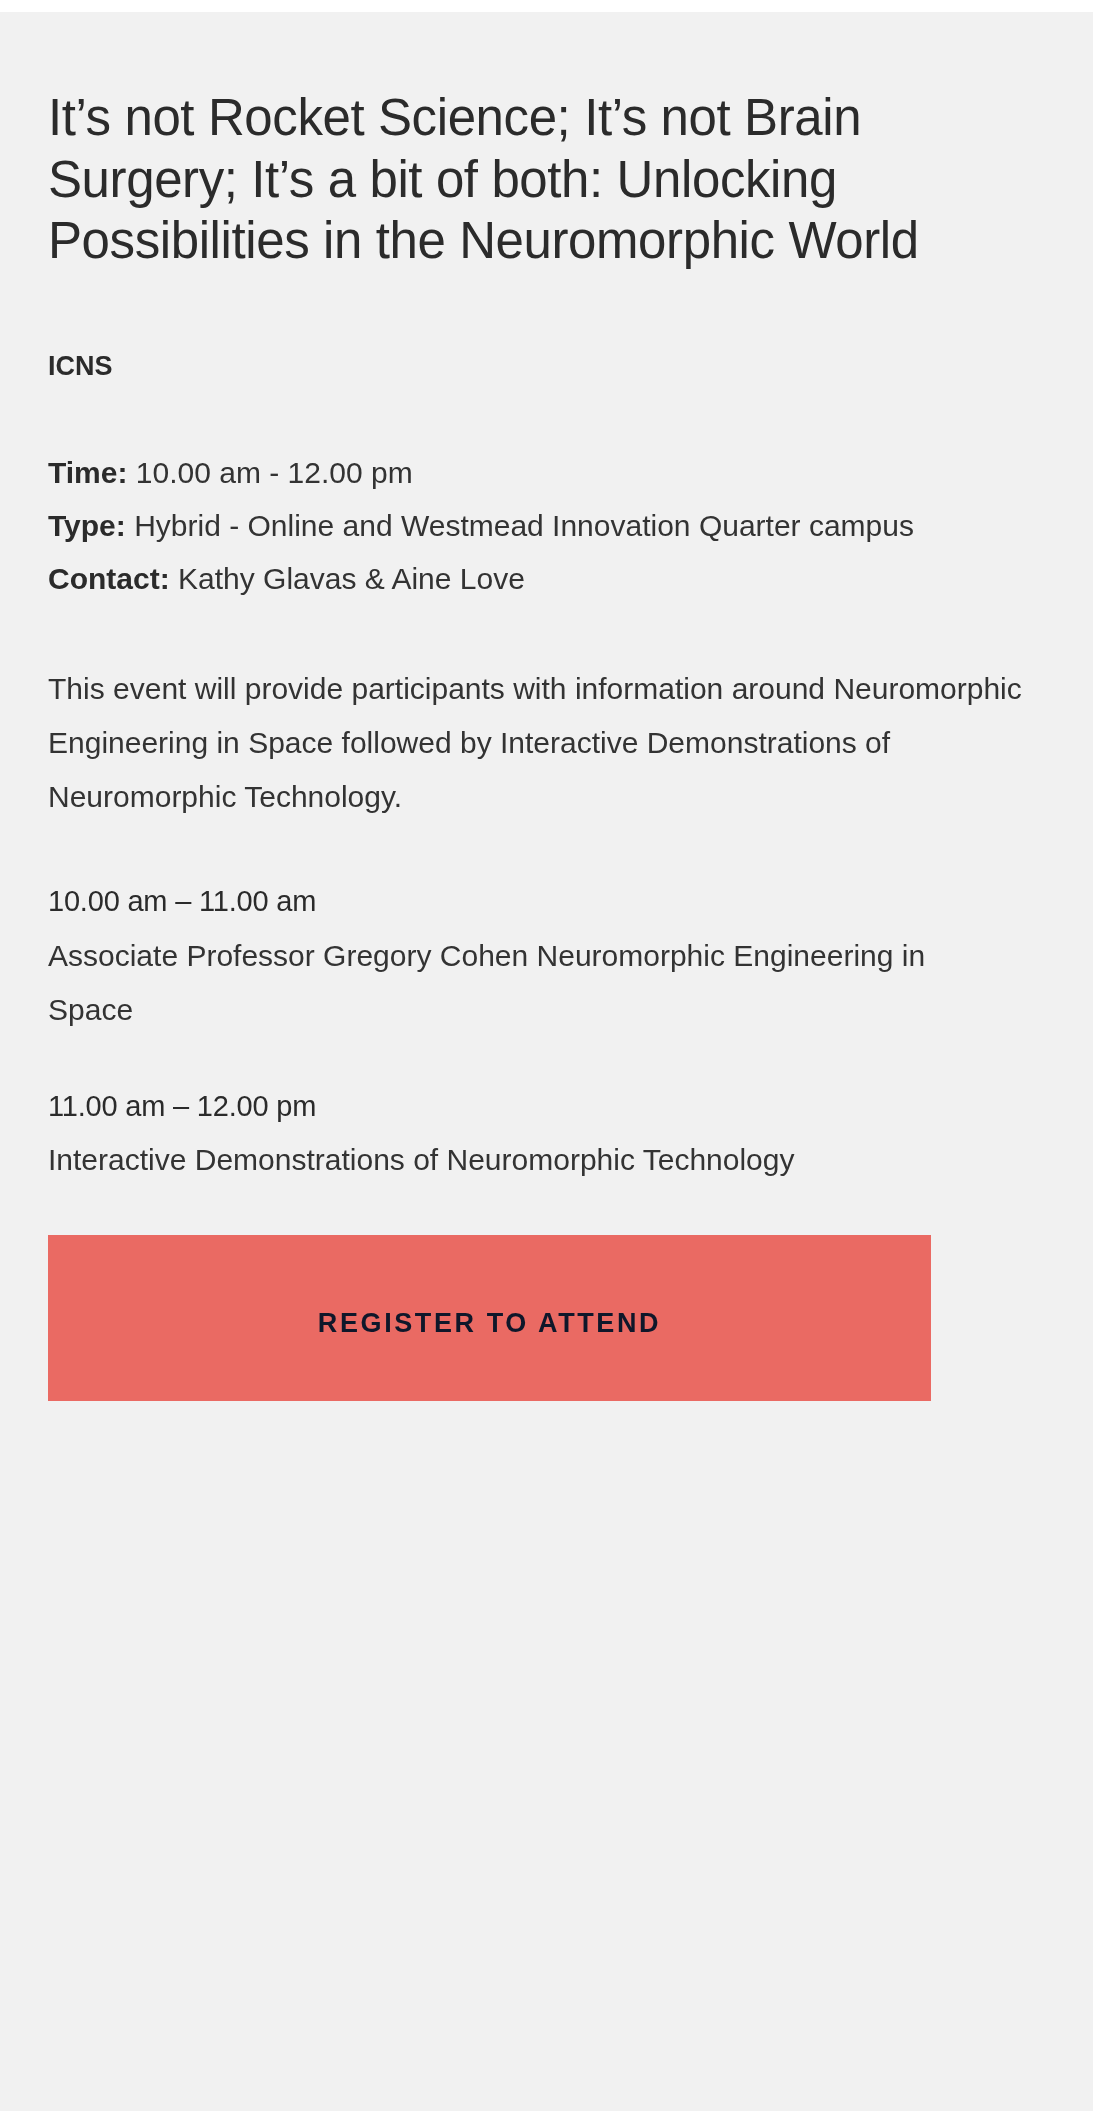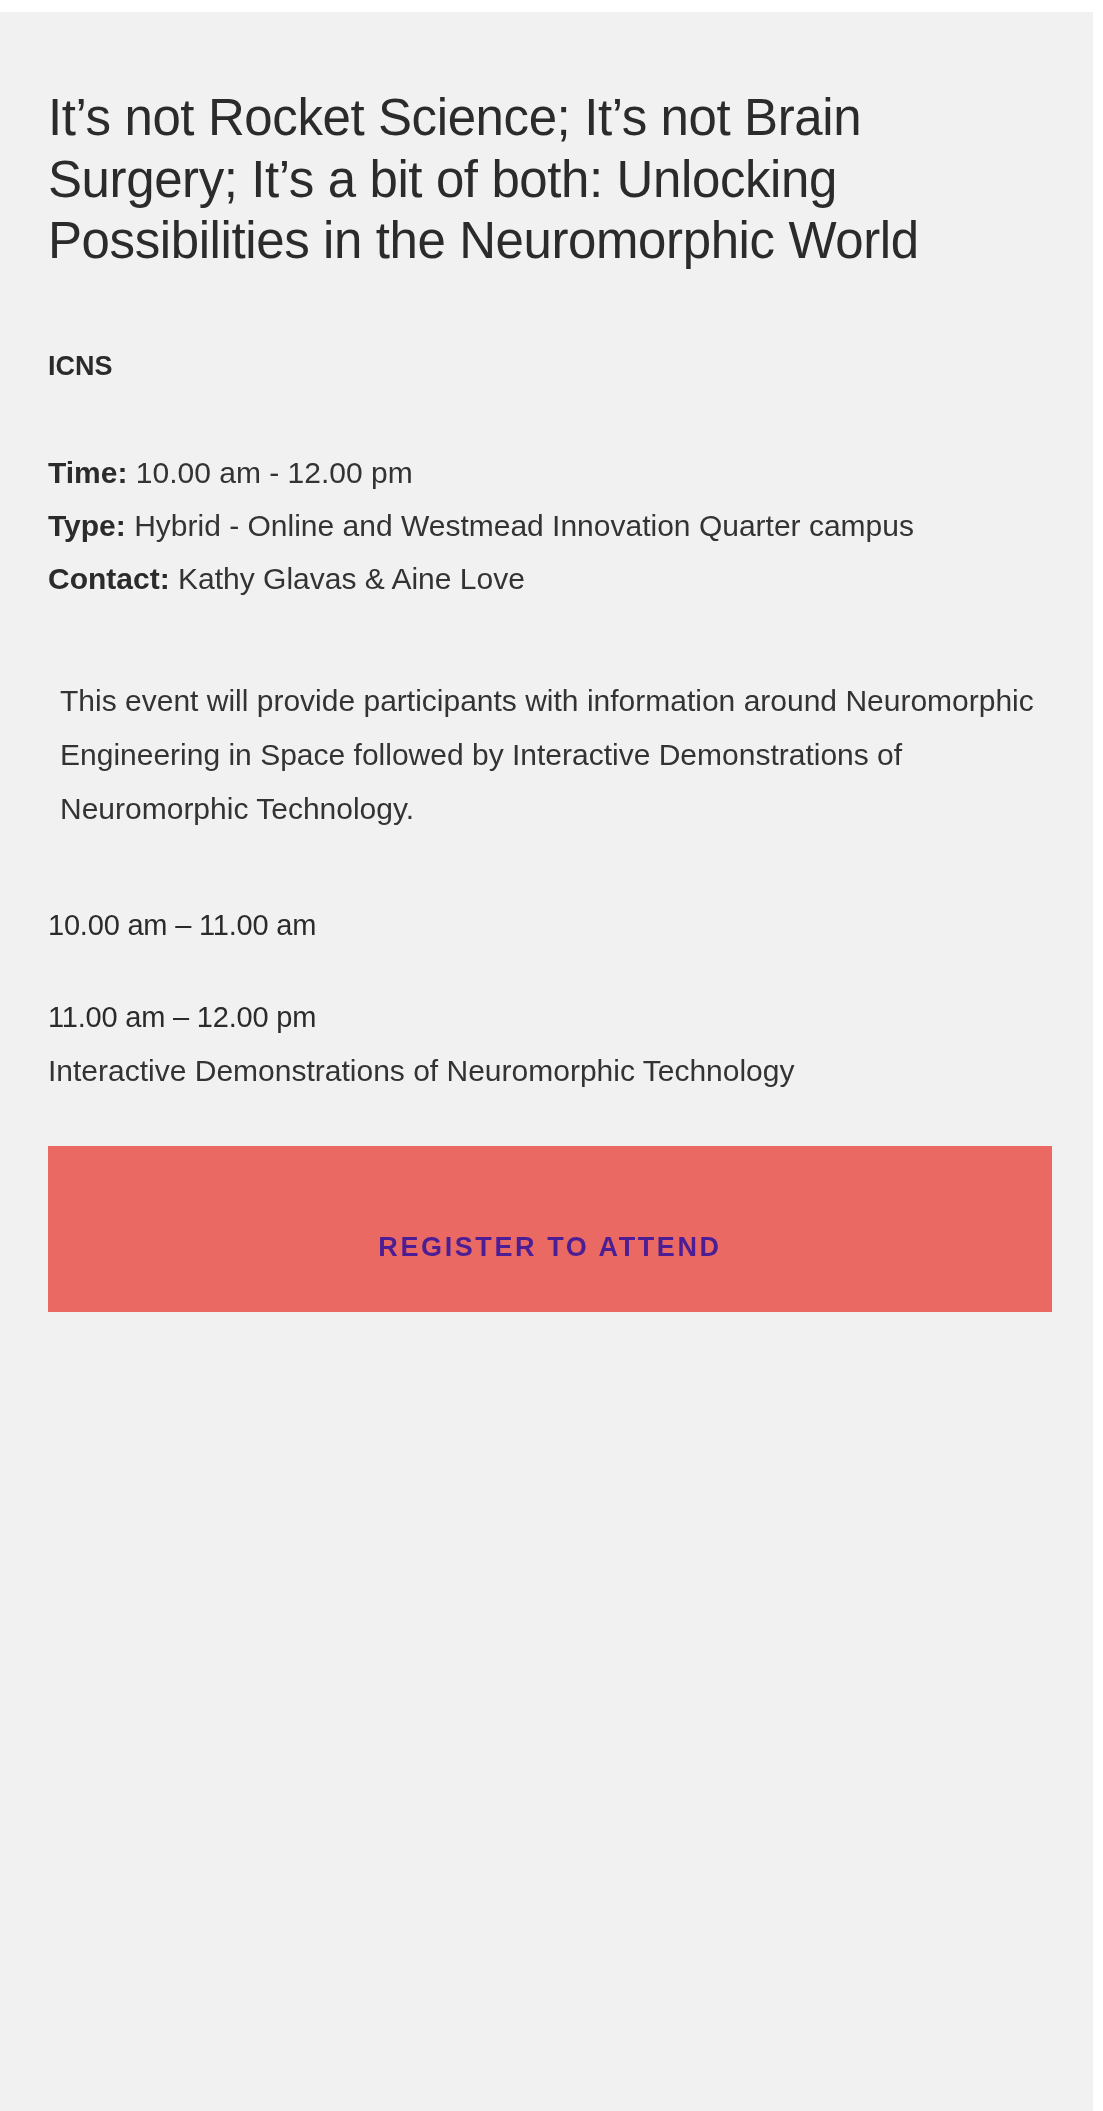--- a/index.html
+++ b/index.html
@@ -66,21 +66,21 @@
     color: #333333;
     font-weight: 400;
   }
   .meta-label {
     font-weight: 700;
     color: #2b2b2b;
   }
 
   
   .description {
-    margin: 12px;
+    margin: 0;
     padding: 0;
     padding-top: 57px;
     font-size: 30px;
     line-height: 1.8;
     color: #333333;
     font-weight: 400;
     max-width: 990px;
   }
 
   
@@ -108,33 +108,33 @@
     max-width: 960px;
     padding-top: 5px;
   }
 
   
   .cta-wrap {
     padding-top: 48px;
   }
   .cta-button {
     display: block;
-    width: 1004px;
+    width: 883px;
     height: 166px;
     background: #ea6a63;
     border: none;
-    color: #4c1d95;
+    color: #0f172a;
     font-family: "Liberation Sans", sans-serif;
     font-size: 27px;
     font-weight: 700;
     letter-spacing: 2.6px;
     text-align: center;
     line-height: 166px;
     cursor: pointer;
-    padding: 18px;
+    padding: 5px;
     box-sizing: border-box;
   }
 </style>
 </head>
 <body>
 
 <div class="page">
   <div class="content">
 
     <h1 class="event-title">It’s not Rocket Science; It’s not Brain Surgery; It’s a bit of both: Unlocking Possibilities in the Neuromorphic World</h1>
@@ -154,20 +154,21 @@
         <span class="meta-label">Contact:</span>
         <span>Kathy Glavas &amp; Aine Love</span>
       </div>
     </div>
 
     <p class="description">This event will provide participants with information around Neuromorphic Engineering in Space followed by Interactive Demonstrations of Neuromorphic Technology.</p>
 
     <div class="schedule">
       <div class="schedule-item">
         <div class="schedule-time">10.00 am – 11.00 am</div>
+        <div class="schedule-desc">Associate Professor Gregory Cohen Neuromorphic Engineering in Space</div>
       </div>
       <div class="schedule-item">
         <div class="schedule-time">11.00 am – 12.00 pm</div>
         <div class="schedule-desc">Interactive Demonstrations of Neuromorphic Technology</div>
       </div>
     </div>
 
     <div class="cta-wrap">
       <button class="cta-button">REGISTER TO ATTEND</button>
     </div>

